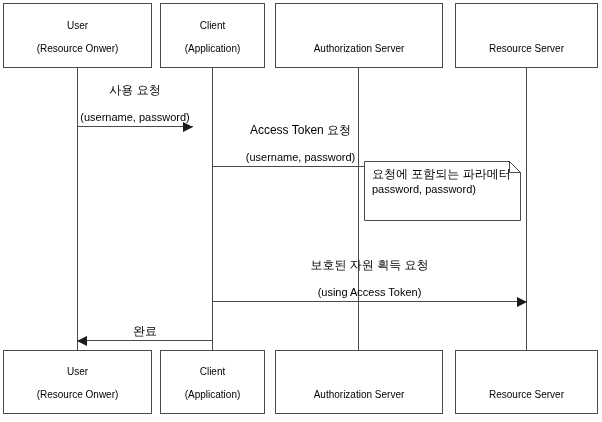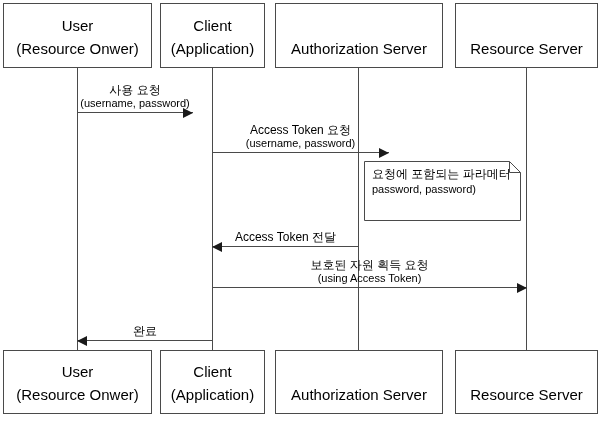--- a/index.html
+++ b/index.html
@@ -20,21 +20,21 @@
     border: 1px solid #4a4a4a;
     background: #ffffff;
     height: 65px;
     display: flex;
     flex-direction: column;
     justify-content: flex-end;
     align-items: center;
     padding-bottom: 7px;
     text-align: center;
   }
-  .actor span { display: block; font-size: 15px; line-height: 23px; white-space: nowrap; }
+  .actor span { display: block; font-size: 10px; line-height: 23px; white-space: nowrap; }
 
   .pos-user     { left: 3px;   width: 149px; }
   .pos-client   { left: 160px; width: 105px; }
   .pos-auth     { left: 275px; width: 168px; }
   .pos-resource { left: 455px; width: 143px; }
   .row-top      { top: 3px; }
   .row-bottom   { top: 350px; height: 64px; }
 
   
   .lifeline {
@@ -46,21 +46,21 @@
   }
   .ll-user     { left: 77px;  }
   .ll-client   { left: 212px; }
   .ll-auth     { left: 358px; }
   .ll-resource { left: 526px; }
 
   
   .msg { position: absolute; }
   .msg .labels { text-align: center; padding-bottom: 2px; }
   .msg .main { font-size: 12px; line-height: 14px; white-space: nowrap; }
-  .msg .sub  { font-size: 11px; line-height: 13px; white-space: nowrap; }
+  .msg .sub  { font-size: 11px; line-height: 13px; white-space: nowrap; margin-top: 14px; }
   .msg .wire { position: relative; height: 0; border-top: 1px solid #4a4a4a; }
   .msg .head {
     position: absolute;
     top: -5.5px;
     width: 0; height: 0;
     border-top: 5px solid transparent;
     border-bottom: 5px solid transparent;
   }
   .msg.dir-right .head { right: 0; border-left: 10px solid #1a1a1a; }
   .msg.dir-left  .head { left: 0;  border-right: 10px solid #1a1a1a; }
@@ -135,28 +135,20 @@
     <svg width="157" height="60" viewBox="0 0 157 60">
       <path d="M0.5,0.5 L145.5,0.5 L156.5,11.5 L156.5,59.5 L0.5,59.5 Z" fill="#ffffff" stroke="#4a4a4a" stroke-width="1"></path>
       <path d="M145.5,0.5 L145.5,11.5 L156.5,11.5" fill="none" stroke="#4a4a4a" stroke-width="1"></path>
     </svg>
     <div class="note-text">
       <div class="nl0">요청에 포함되는 파라메터</div>
       <div class="nl2">password, password)</div>
     </div>
   </div>
 
-  <div class="msg msg3 dir-left">
-    <div class="labels">
-      <div class="main">Access Token 전달</div>
-    </div>
-    <div class="wire">
-      <div class="head"></div>
-    </div>
-  </div>
 
   <div class="msg msg4 dir-right">
     <div class="labels">
       <div class="main">보호된 자원 획득 요청</div>
       <div class="sub">(using Access Token)</div>
     </div>
     <div class="wire">
       <div class="head"></div>
     </div>
   </div>

